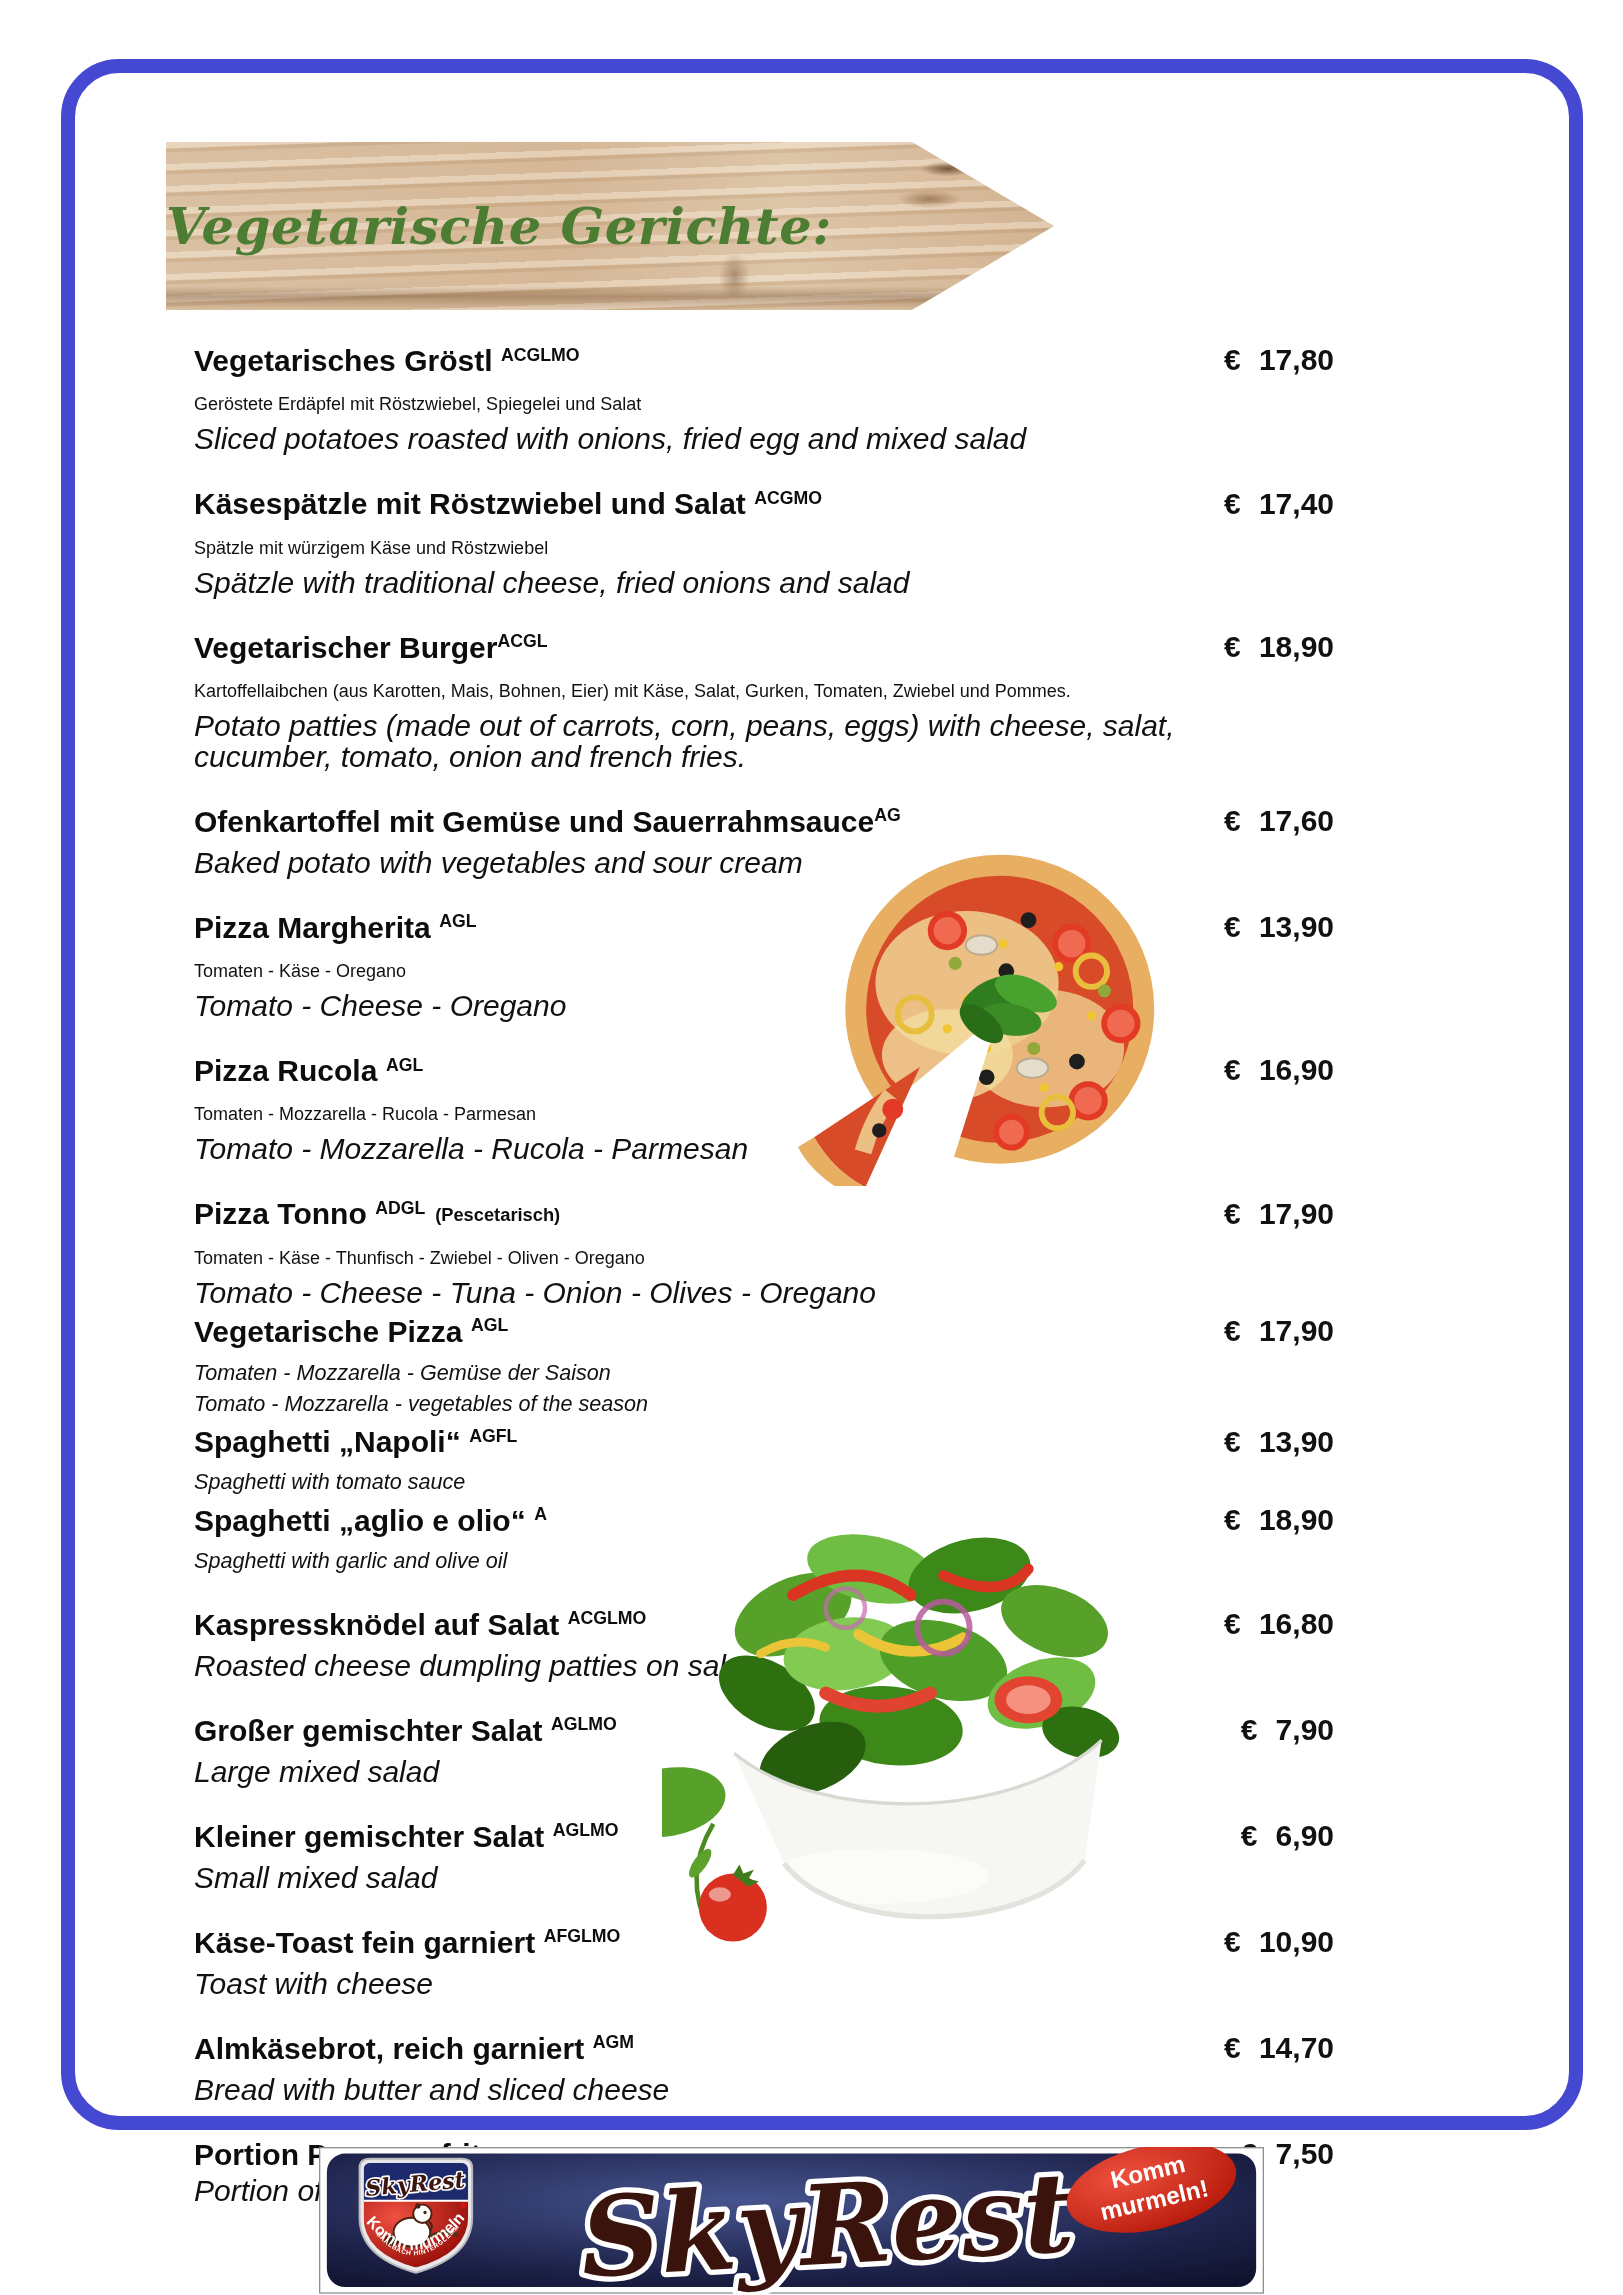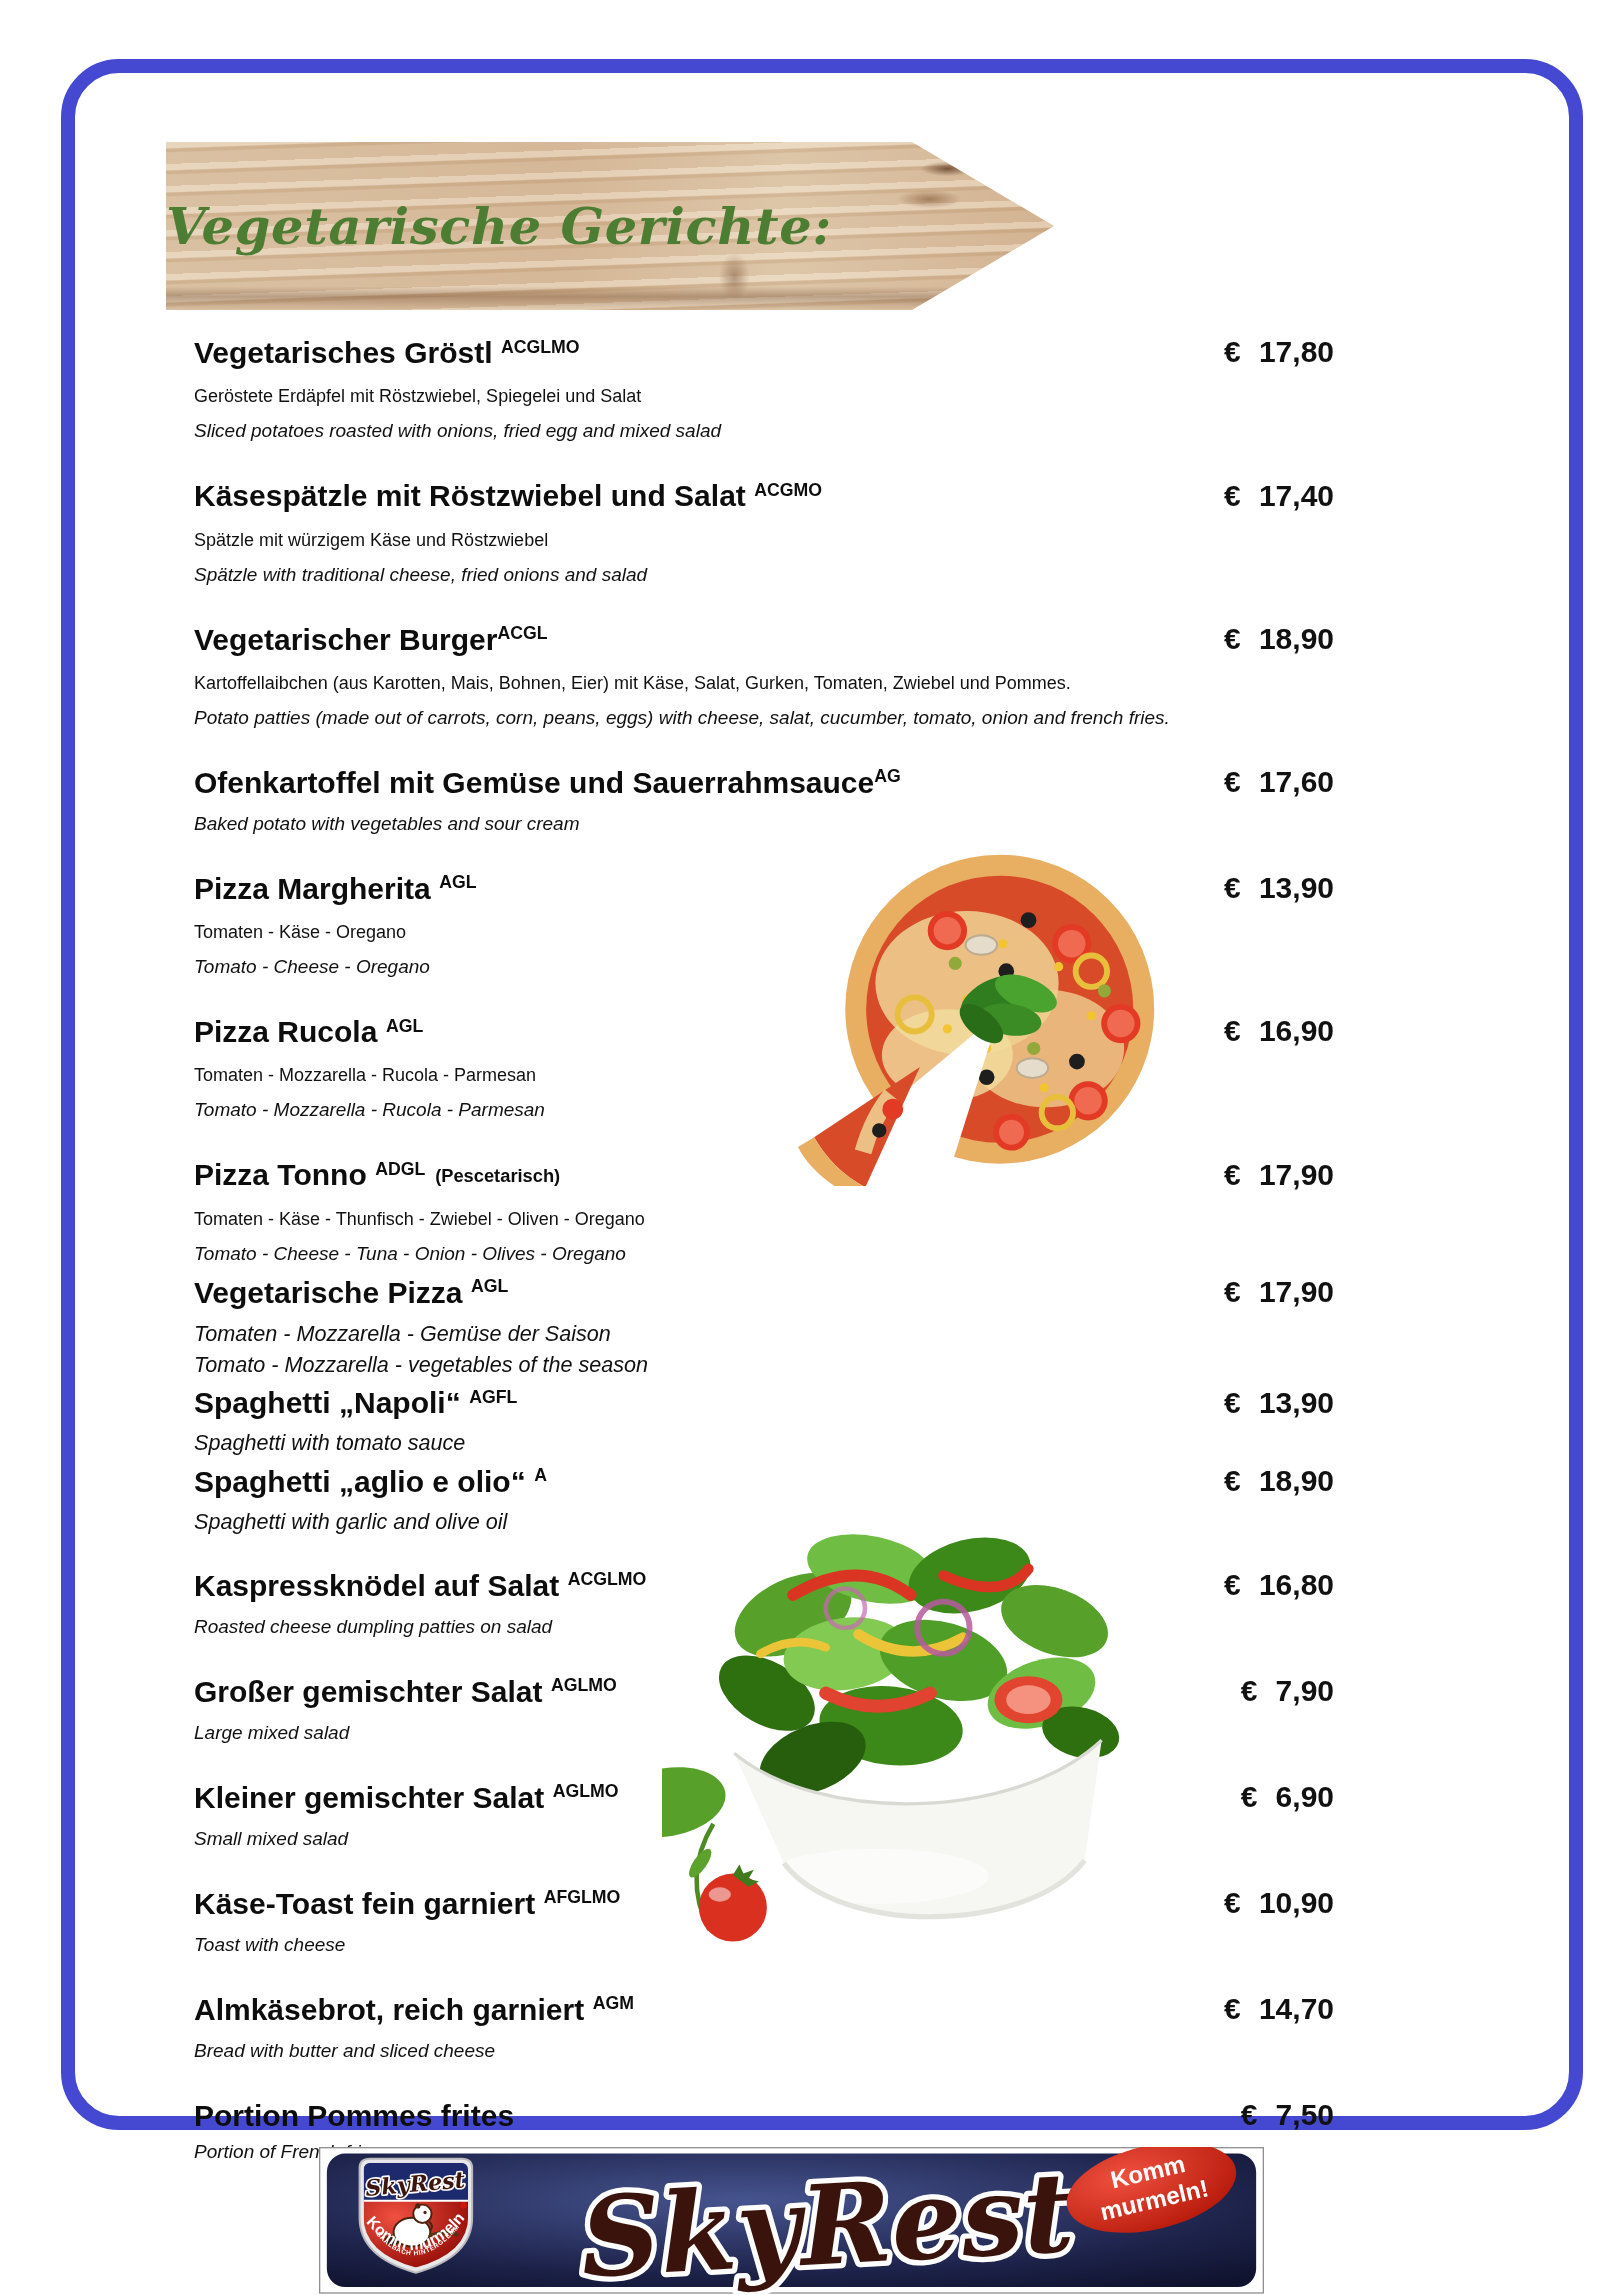--- a/index.html
+++ b/index.html
@@ -25,28 +25,28 @@
       linear-gradient(90deg,#d9c0a2,#d2b493 45%,#ddc6a9 70%,#cfae8c);
     display:flex;align-items:center;
   }
   .banner-text{
     font-family:"DejaVu Serif",serif;font-style:italic;font-weight:bold;
     font-size:51px;color:#4d7d33;letter-spacing:0.7px;
   }
   
   .items{position:absolute;left:194px;top:330px;width:1140px;}
   .item{position:relative;margin-top:31px;}
-  .item:first-child{margin-top:4px;}
+  .item:first-child{margin-top:12px;}
   .item.compact{margin-top:5.2px;}
   .title{font-size:30px;font-weight:700;line-height:37px;white-space:nowrap;color:#0d0d0d;}
   .sup{font-size:17.7px;font-weight:700;position:relative;top:-10.5px;margin-left:8.5px;}
   .sup.attached{margin-left:0;}
   .note{font-size:18.3px;font-weight:700;position:relative;top:-3.9px;margin-left:9.8px;text-align:center;}
   .de{font-size:18px;line-height:34px;margin-top:3.3px;white-space:nowrap;}
-  .en{font-size:19px;font-style:italic;line-height:31px;margin-top:2px;max-width:1099px;}
+  .en{font-size:30px;font-style:italic;line-height:31px;margin-top:2px;max-width:1099px;}
   .compact .de{font-size:21.6px;font-style:italic;line-height:29px;}
   .compact .en{font-size:21.6px;line-height:29px;}
   .price{
     position:absolute;right:0;top:1.3px;font-size:30px;font-weight:700;
     display:flex;align-items:baseline;white-space:nowrap;
   }
   .price .euro{margin-right:18.3px;}
   
   .pizza{position:absolute;left:751px;top:852px;width:468px;height:334px;}
   .salad{position:absolute;left:662px;top:1497px;width:504px;height:474px;}

